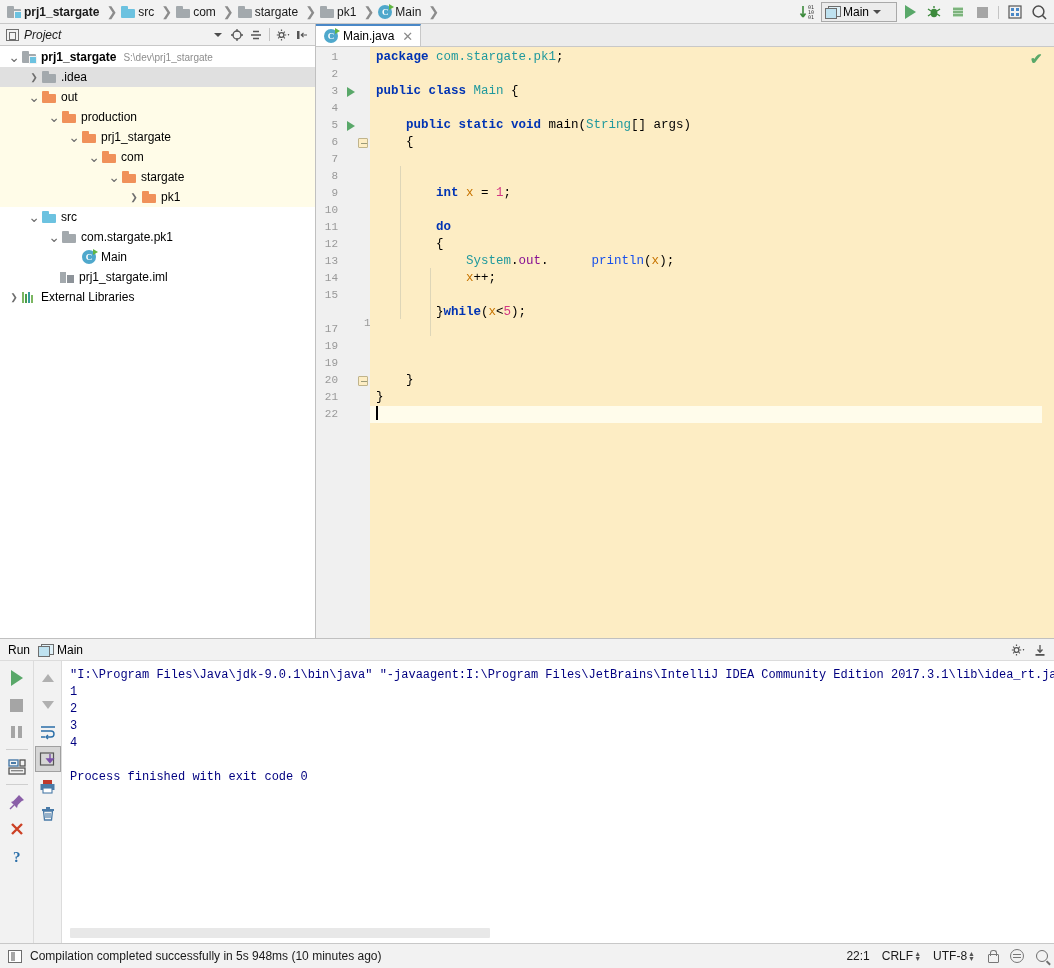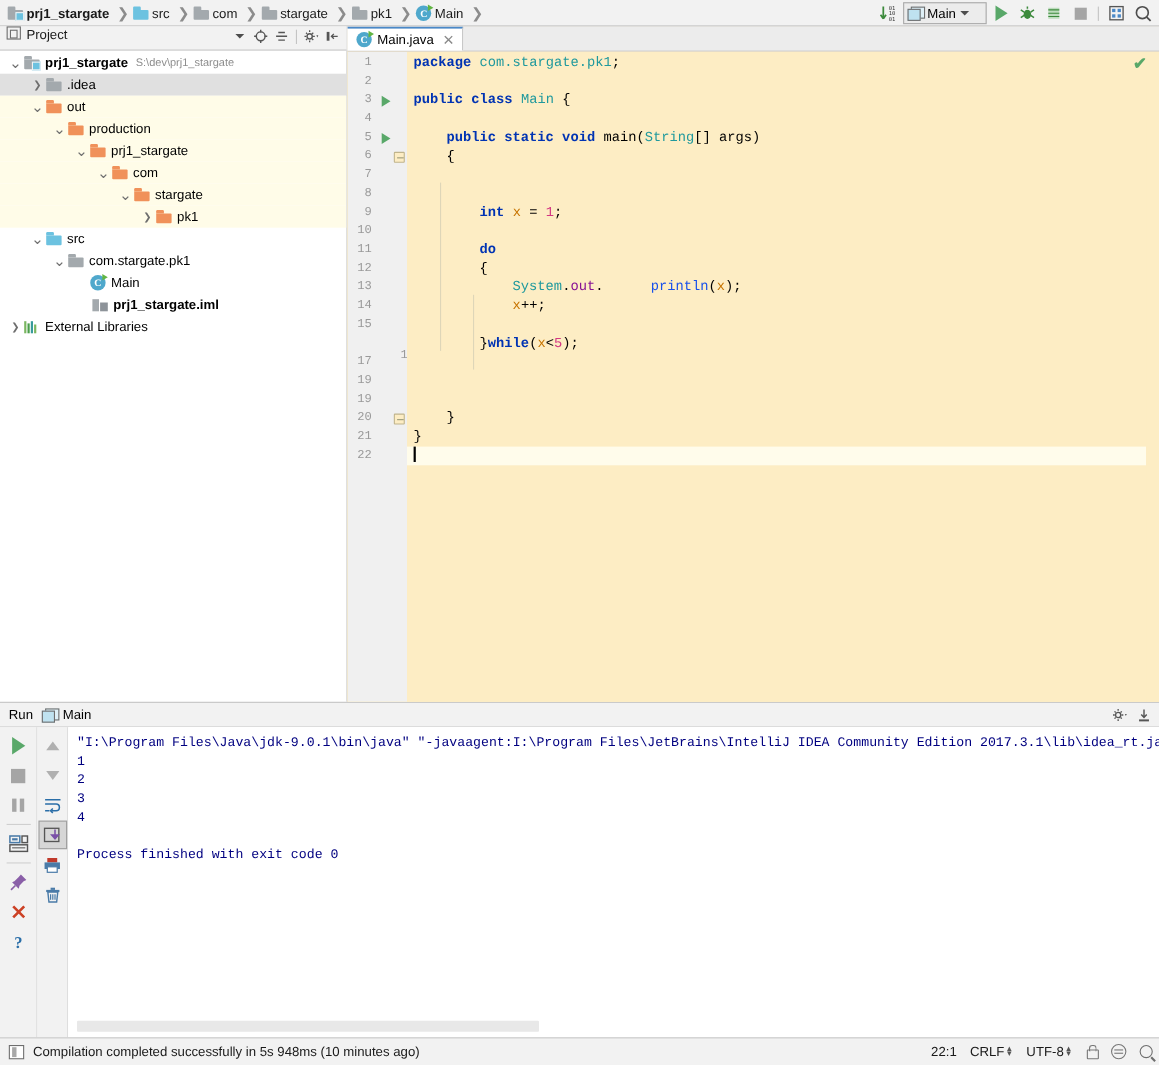--- a/index.html
+++ b/index.html
@@ -75,21 +75,21 @@
   .stop-sq { width: 11px; height: 11px; background: #a5a5a5; }
 
   
   .middle { display: flex; height: 614px; min-height: 614px; }
 
   
   .project-pane { width: 316px; min-width: 316px; background: #fff; border-right: 1px solid #c0c0c0; display: flex; flex-direction: column; }
   .pane-header {
     height: 22px; min-height: 22px; background: #f2f2f2;
     border-bottom: 1px solid #c8c8c8;
-    display: flex; align-items: flex-start; padding: 0 4px 0 6px; position: relative;
+    display: flex; align-items: center; padding: 0 4px 0 6px; position: relative; font-style: italic;
   }
   .pane-title { font-size: 12px; color: #1a1a1a; margin-left: 5px; }
   .pane-header-tools { position: absolute; right: 4px; display: flex; align-items: center; gap: 1px; }
   .ic-proj { width: 13px; height: 12px; border: 1px solid #6e6e6e; position: relative; }
   .ic-proj::after { content:""; position:absolute; left:2px; top:2px; width:5px; height:6px; border:1px solid #6e6e6e; }
   .hdr-ic { width: 18px; height: 18px; display: flex; align-items: center; justify-content: center; cursor: pointer; color: #555; font-size: 12px; }
   .vsep { width: 1px; height: 13px; background: #c4c4c4; margin: 0 3px; }
 
   .tree { flex: 1; overflow: hidden; padding-top: 1px; position: relative; }
   .trow {
@@ -425,21 +425,21 @@
             <span class="ic ic-folder gray">
               <i></i>
             </span>
             <span class="tlabel">com.stargate.pk1</span>
           </div>
           <div class="trow" style="padding-left: 66px;">
             <span class="tw empty"></span>
             <span class="ic ic-class">C</span>
             <span class="tlabel">Main</span>
           </div>
-          <div class="trow" style="padding-left: 68px; font-weight: bold;">
+          <div class="trow" style="padding-left: 44px;">
             <span class="tw empty"></span>
             <span class="ic ic-iml"></span>
             <span class="tlabel">prj1_stargate.iml</span>
           </div>
           <div class="trow" style="padding-left: 6px;">
             <span class="tw">❯</span>
             <span class="ic ic-lib">
               <span></span>
               <span></span>
               <span></span>

